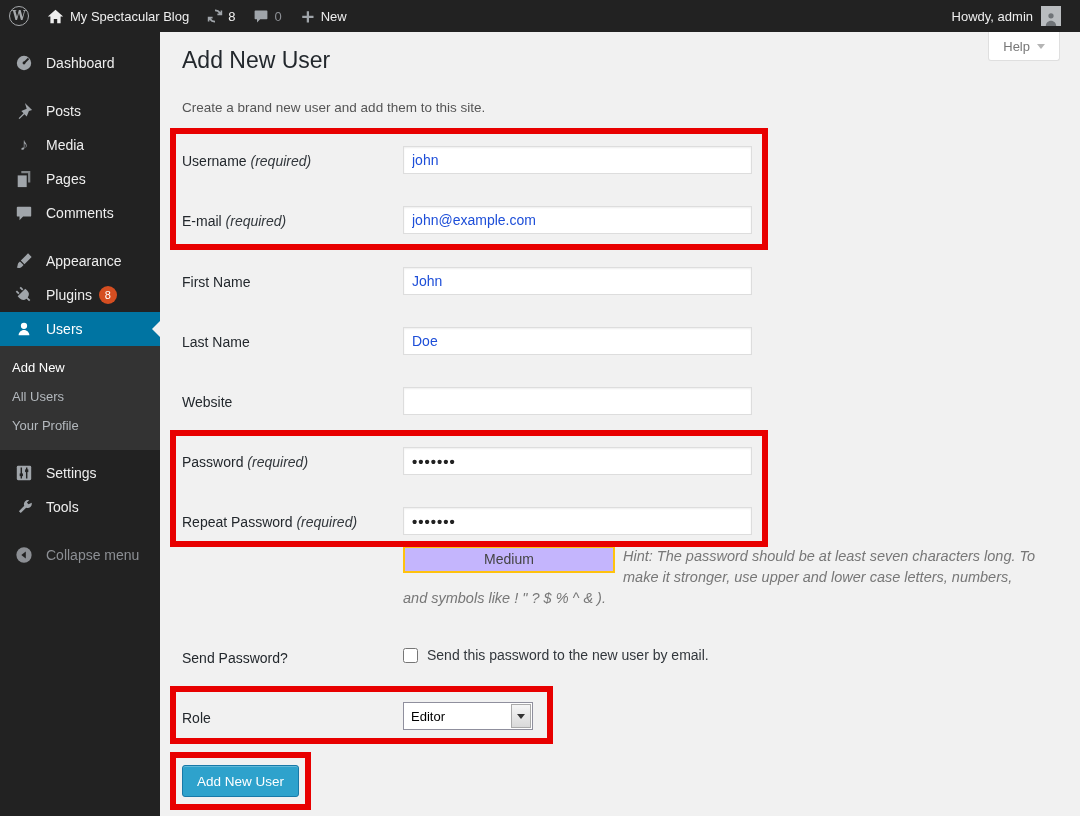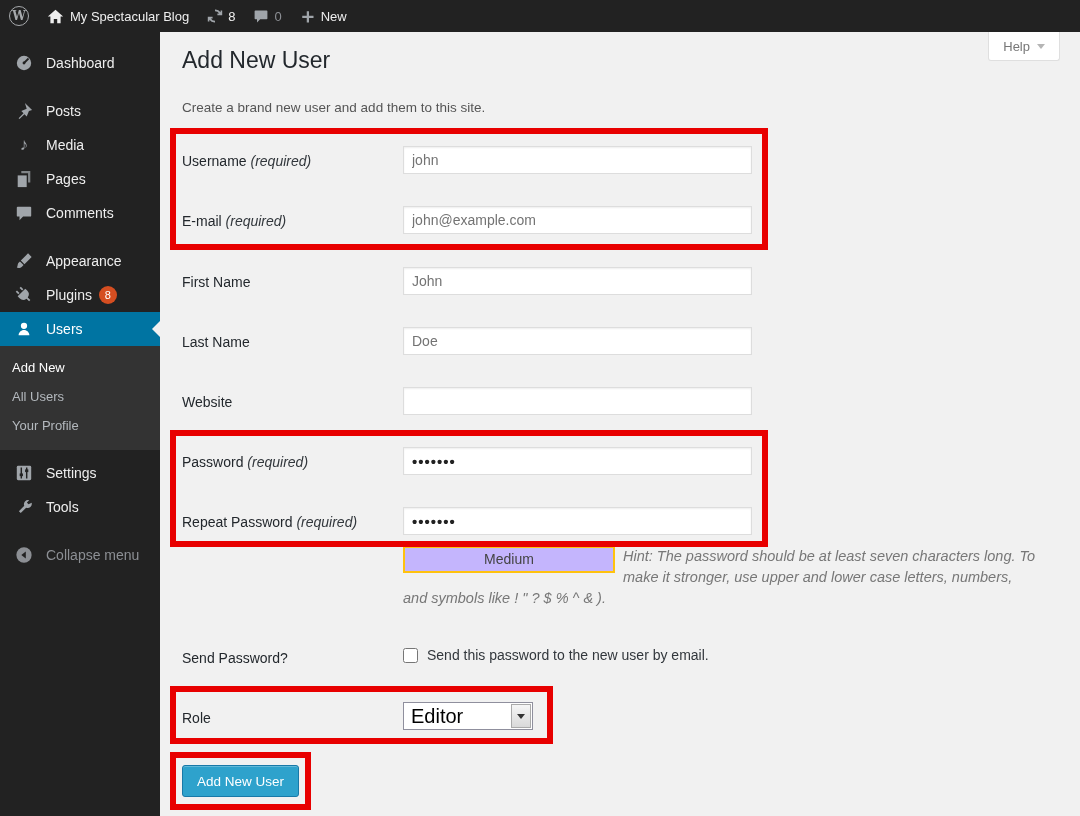--- a/index.html
+++ b/index.html
@@ -49,39 +49,39 @@
   .caret-down { width:0; height:0; margin-left:7px; border-left:4px solid transparent;
     border-right:4px solid transparent; border-top:5px solid #b5b5b5; }
   h1.page-title { position:absolute; left:22px; top:14px; font-size:23px; font-weight:400;
     color:#23282d; line-height:29px; }
   .page-desc { position:absolute; left:22px; top:68px; font-size:13.5px; color:#555; }
 
   .fieldlabel { position:absolute; font-size:14px; color:#23282d; }
   .fieldlabel em { font-style:italic; color:#32373c; }
   .text-input { position:absolute; width:349px; height:28px; background:#fff;
     border:1px solid #ddd; box-shadow:inset 0 1px 2px rgba(0,0,0,.07);
-    padding:0 8px; font-size:14px; color:#737373;
+    padding:0 8px; font-size:14px; color:#1d4ed8;
     font-family:"Liberation Sans","DejaVu Sans",sans-serif; }
   .pw { letter-spacing:1px; font-weight:bold; font-size:15px; color:#222; }
 
   .annotation { position:absolute; border:6px solid #e80000; pointer-events:none; z-index:40; }
 
   .pw-hint-wrap { position:absolute; left:243px; top:514px; width:634px;
     font-size:14.5px; line-height:21px; font-style:italic; color:#777; }
   .pw-meter { float:left; width:212px; height:27px; margin:0 8px 6px 0;
     background:#c4b5fd; border:2px solid #ffc20e; color:#444; font-style:normal;
     display:flex; align-items:center; justify-content:center; font-size:14px; }
 
   .sendpw-row { position:absolute; left:243px; top:615px; display:flex; align-items:center;
     font-size:14px; color:#32373c; }
   .sendpw-row input { width:15px; height:15px; margin-right:9px; }
 
   .role-select { position:absolute; left:243px; top:670px; width:130px; height:28px;
     background:#fff; border:1px solid #8f8f9d; display:flex; align-items:stretch;
-    font-size:20px; color:#000; cursor:pointer; }
+    font-size:13px; color:#000; cursor:pointer; }
   .role-select .sel-text { flex:1; display:flex; align-items:center; padding-left:7px; }
   .sel-btn { width:20px; margin:1px; background:linear-gradient(#f6f6f6,#d9d9d9);
     border:1px solid #aaa; display:flex; align-items:center; justify-content:center; }
   .sel-btn .caret { width:0; height:0; border-left:4px solid transparent;
     border-right:4px solid transparent; border-top:5px solid #333; }
 
   .button-primary { position:absolute; left:22px; top:733px; height:32px; padding:0 14px;
     background:#2ea2cc; border:1px solid #1879a8; border-radius:3px; color:#fff;
     font-size:13.5px; cursor:pointer; box-shadow:inset 0 1px 0 rgba(255,255,255,.25);
     font-family:"Liberation Sans","DejaVu Sans",sans-serif; }
@@ -110,20 +110,30 @@
       <path d="M3 3h14c.6 0 1 .4 1 1v9c0 .6-.4 1-1 1H9l-4 4v-4H3c-.6 0-1-.4-1-1V4c0-.6.4-1 1-1z"></path>
     </svg>
     <span class="ab-count dim">0</span>
   </div>
   <div class="ab-item">
     <svg width="15" height="15" viewBox="0 0 20 20" fill="#a0a5aa">
       <path d="M9 3h3v6h6v3h-6v6H9v-6H3V9h6z"></path>
     </svg>
     <span class="ab-label">New</span>
   </div>
+  <div class="ab-right">
+    <div class="ab-item">
+      <span>Howdy, admin</span>
+      <span class="avatar">
+        <svg width="16" height="16" viewBox="0 0 20 20" fill="#6f7377">
+          <path d="M10 4a3.3 3.3 0 1 1 0 6.6A3.3 3.3 0 0 1 10 4zM3.5 20c0-3.6 2.9-6.5 6.5-6.5s6.5 2.9 6.5 6.5z"></path>
+        </svg>
+      </span>
+    </div>
+  </div>
 </div>
 
 <div id="sidebar">
   <div class="menu-sep"></div>
   <div class="menu-item">
     <span class="mi">
       <svg width="18" height="18" viewBox="0 0 20 20" fill="currentColor">
           <circle cx="10" cy="10" r="8"></circle>
           <path d="M10 10L15 5" stroke="#222" stroke-width="2"></path>
           <circle cx="10" cy="10" r="1.6" fill="#222"></circle>

